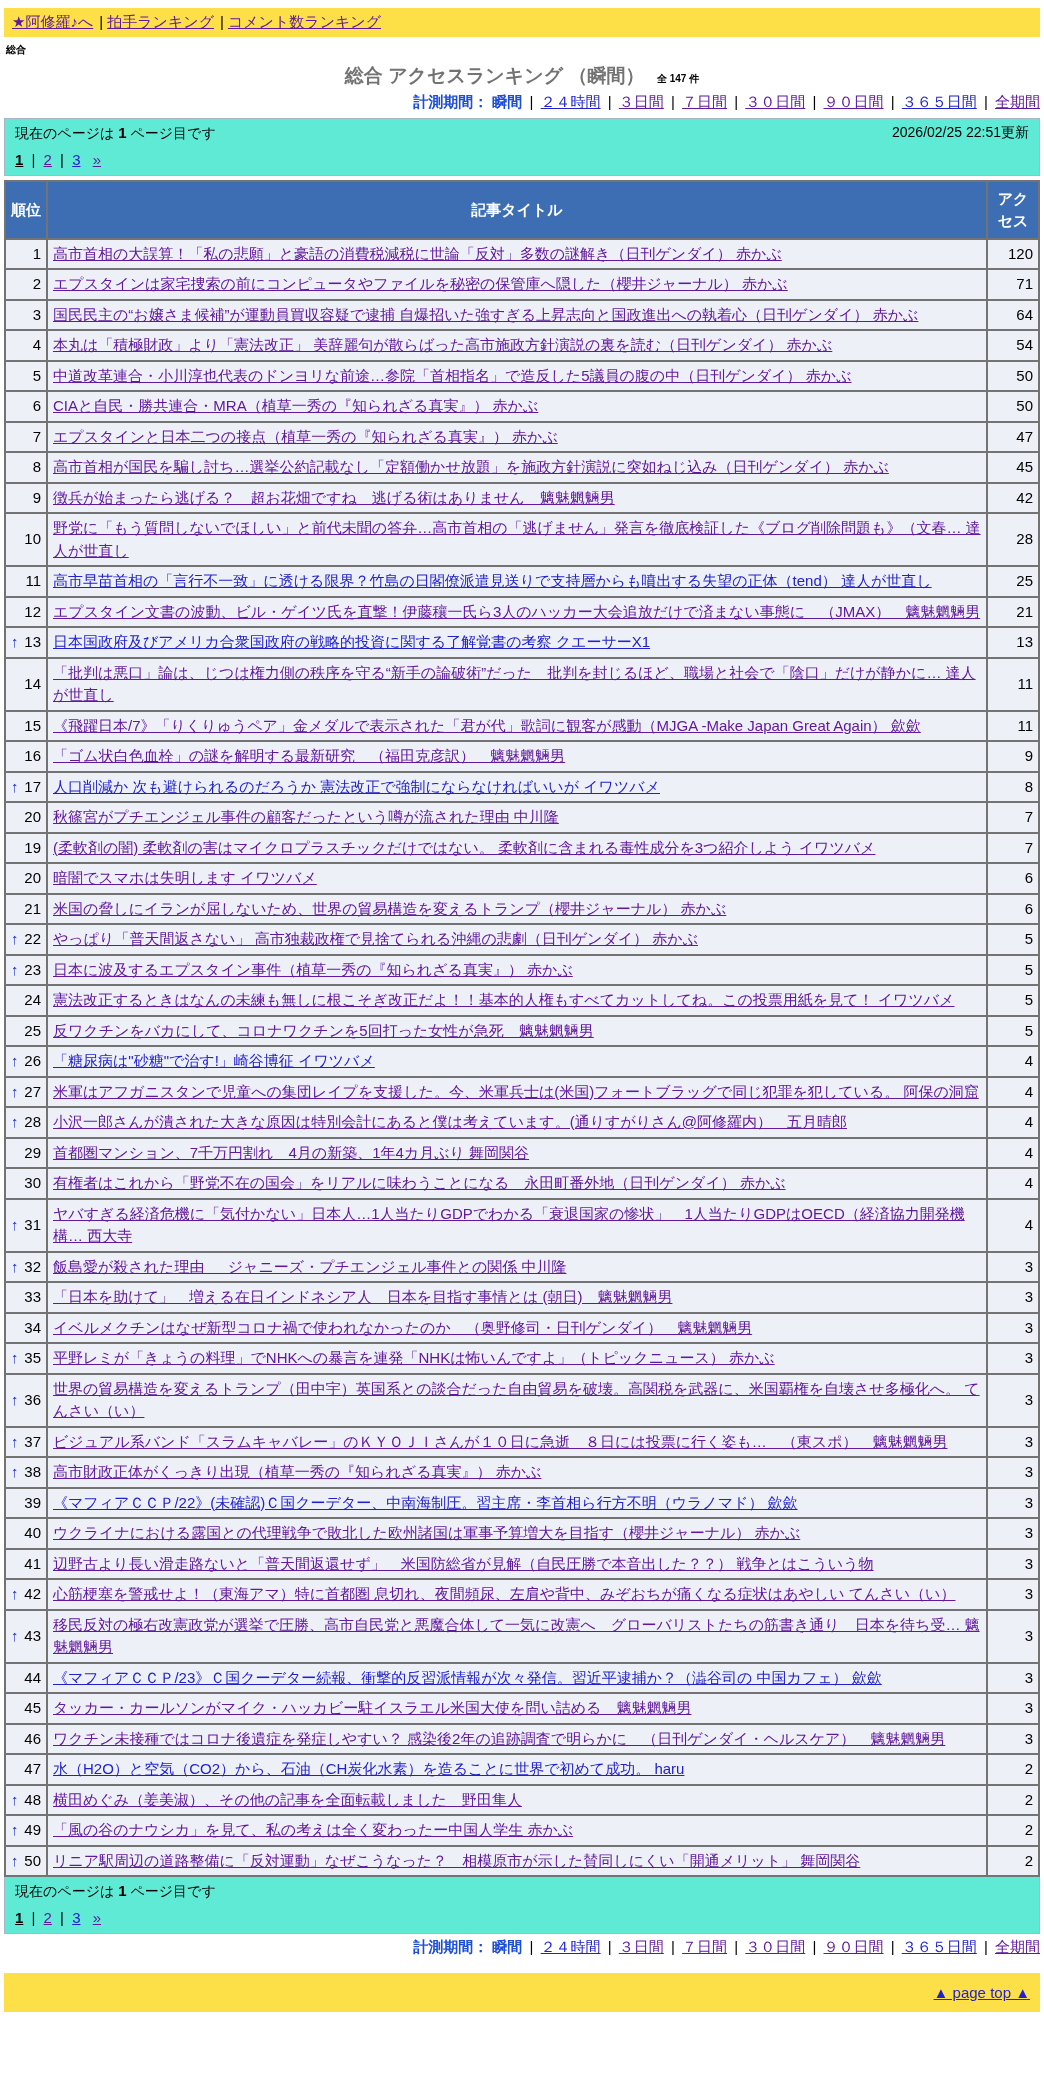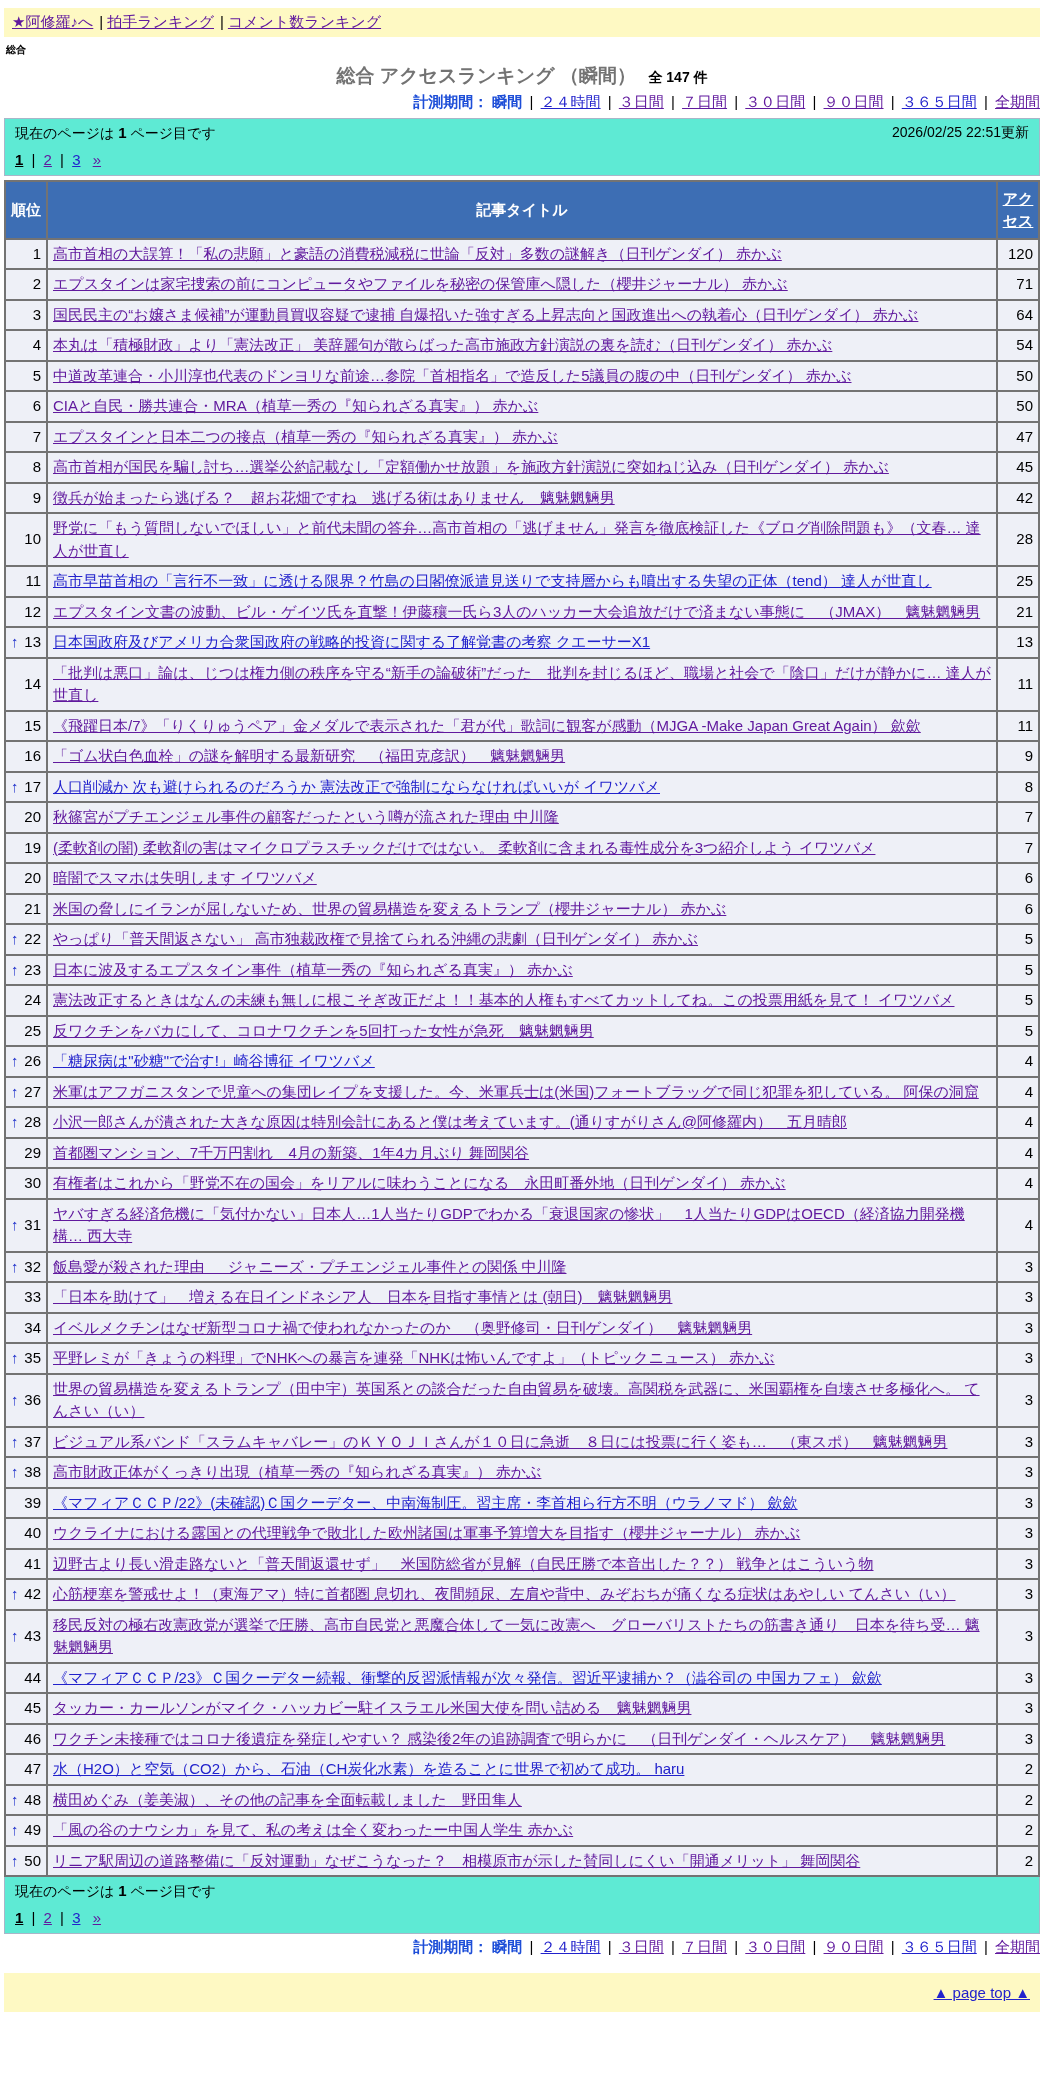--- a/index.html
+++ b/index.html
@@ -9,33 +9,33 @@
     font-family: "Liberation Sans", "DejaVu Sans", sans-serif;
     color: #000;
     width: 1036px;
   }
   a { text-decoration: underline; cursor: pointer; }
   .visited { color: #611a9e; }
   .unvisited { color: #2222cc; }
 
   
   .bar {
-    background: #fef9c3;
+    background: #fde047;
     padding: 5px 8px;
     font-size: 15px;
   }
   .bar.top a { margin-right: 2px; }
   .bar.bottom { text-align: right; padding: 11px 10px; margin-top: 16px; }
   .bar .sep { color: #000; padding: 0 4px; }
 
   .category-label { font-size: 10px; font-weight: bold; margin: 6px 0 2px 2px; }
 
   .page-title-row { text-align: center; margin: 6px 0 4px; }
   .page-title { color: #737373; font-weight: bold; font-size: 19px; }
-  .total-count { color: #000; font-size: 14px; font-weight: bold; margin-left: 8px; }
+  .total-count { color: #000; font-size: 10px; font-weight: bold; margin-left: 8px; }
 
   .period-row { text-align: right; font-size: 15px; margin: 4px 0 6px; }
   .period-row .plabel, .period-row .current { font-weight: bold; color: #1d4ed8; }
   .period-row .sep { padding: 0 3px; }
 
   .info-box {
     border: 1px solid #a9b6c9;
     background: #5eead4;
     padding: 5px 10px 7px;
     font-size: 14px;
@@ -58,21 +58,21 @@
     background: #3d6eb4;
     color: #fff;
     font-size: 15px;
     font-weight: bold;
     padding: 6px 2px;
     text-align: center;
     word-break: break-all;
     line-height: 1.45;
   }
   th.col-rank  { width: 40px; }
-  th.col-acc   { width: 40px; text-decoration: underline; }
+  th.col-acc   { width: 50px; }
   table.rank td {
     background: #eef0f7;
     font-size: 15px;
     padding: 3px 5px;
     vertical-align: middle;
     line-height: 1.5;
   }
   td.rank-cell { text-align: right; white-space: nowrap; }
   td.rank-cell .arrow { float: left; color: #2233cc; font-weight: bold; }
   td.title-cell { word-break: break-all; }

